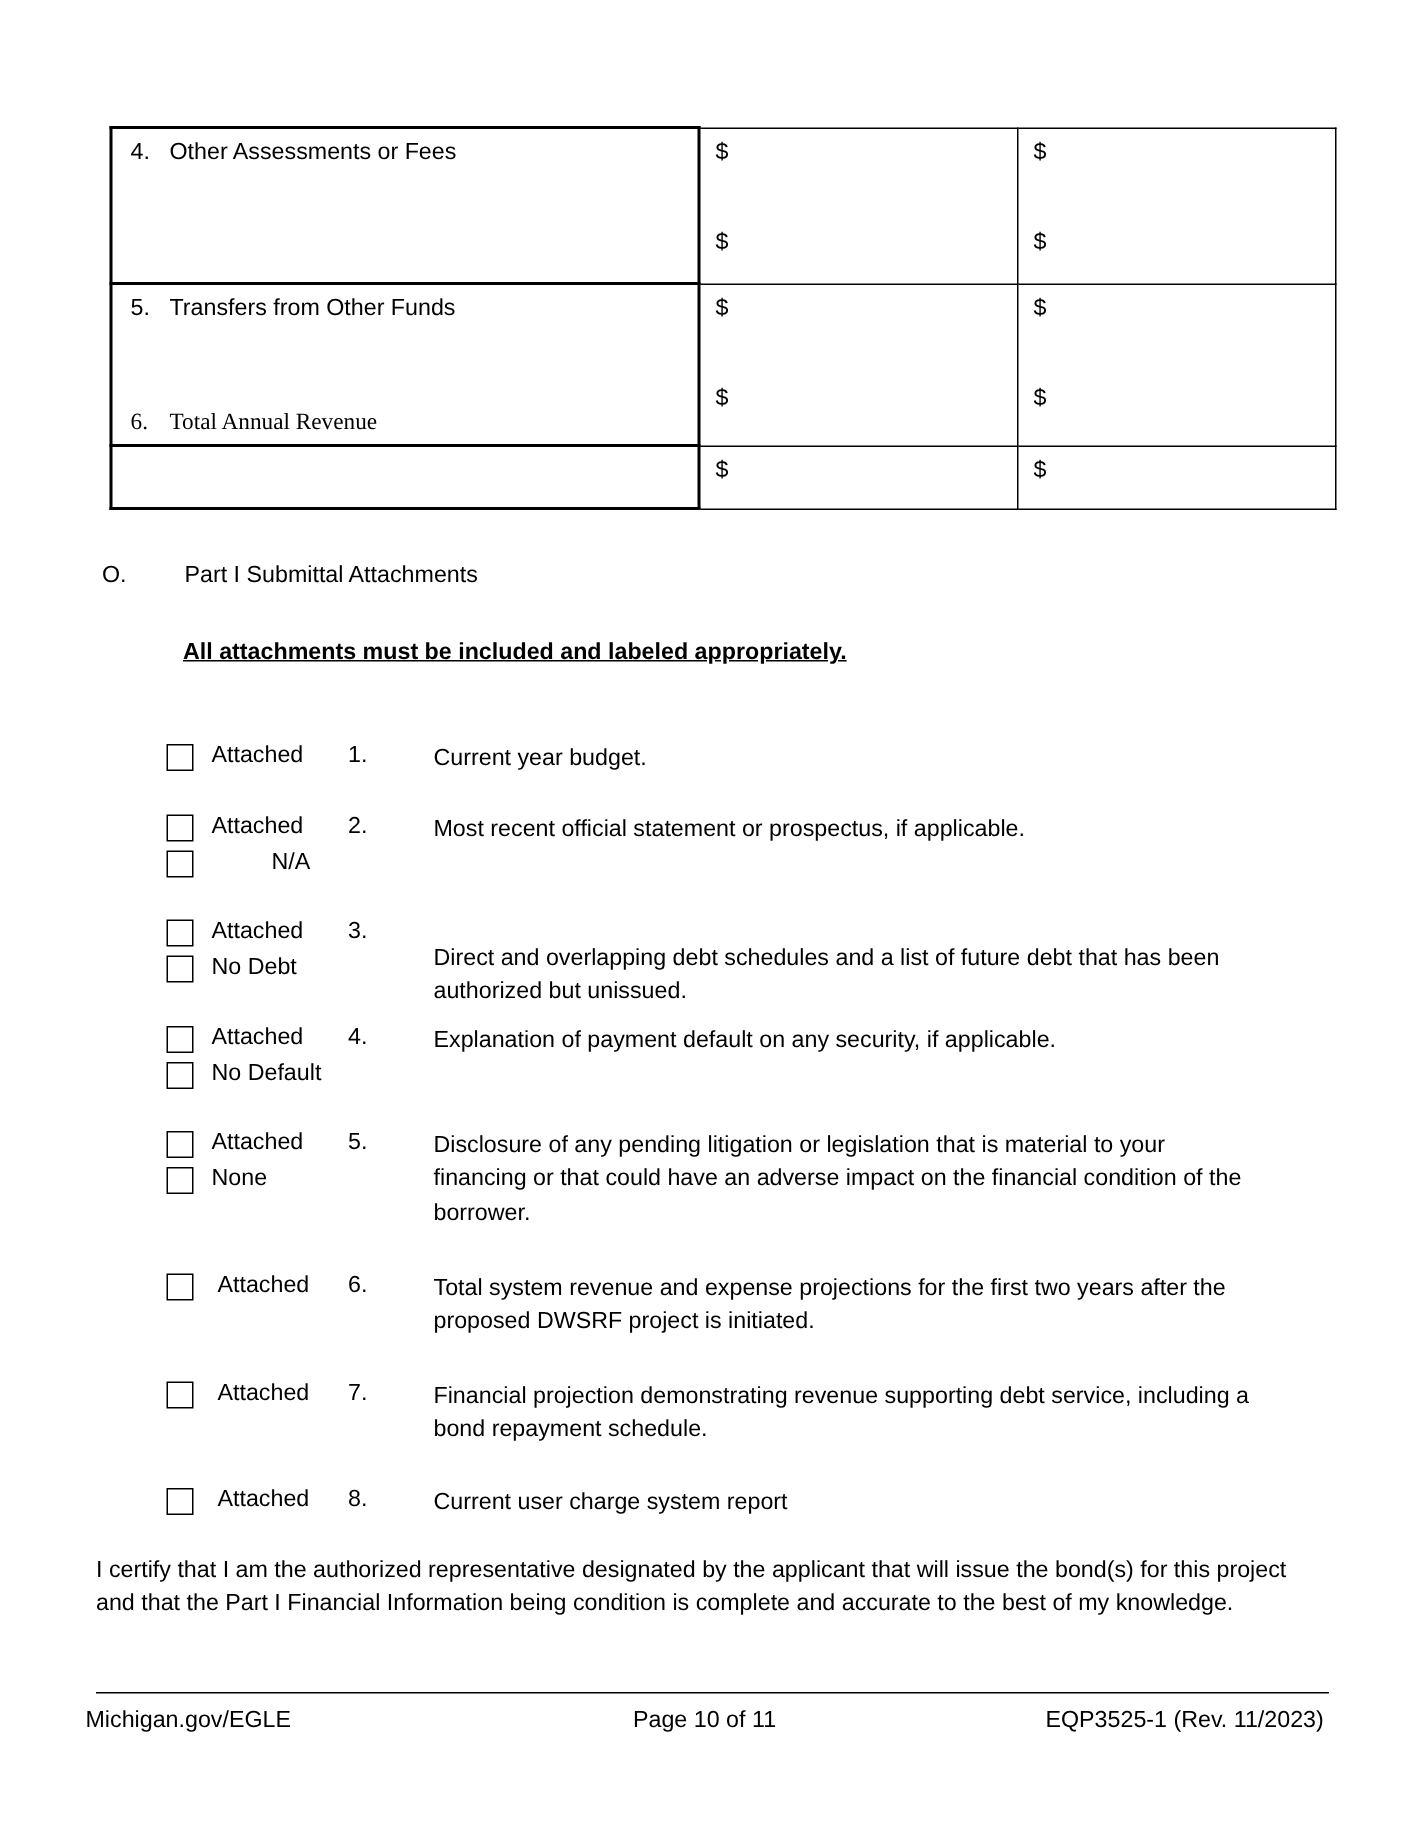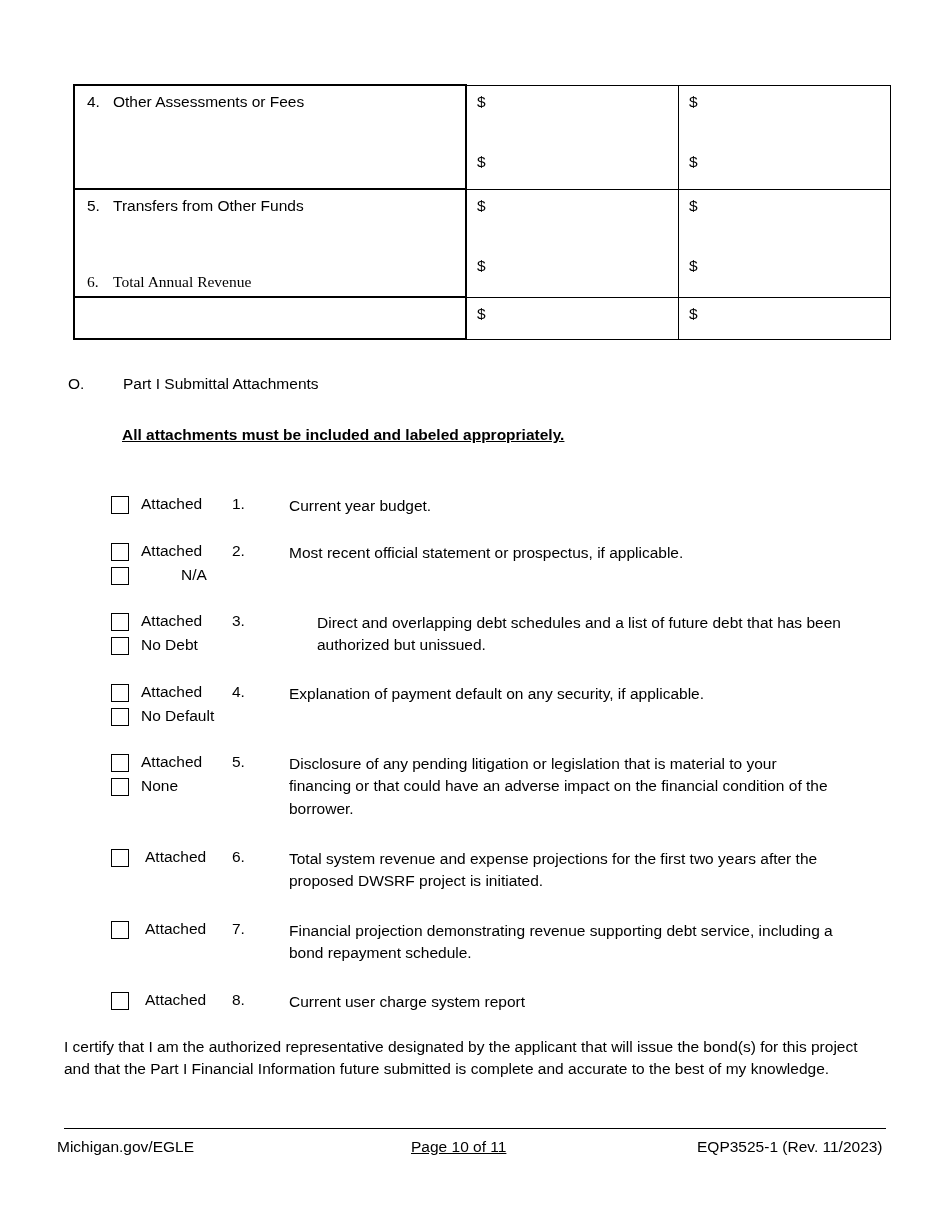--- a/index.html
+++ b/index.html
@@ -153,21 +153,21 @@
     top: 1128px;
     width: 822px;
     border-top: 1.4px solid #000000;
   }
   .footer {
     position: absolute;
     top: 1138px;
     font-size: 15.5px;
   }
   .footer-left { left: 57px; }
-  .footer-center { left: 411px; text-decoration: underline; }
+  .footer-center { left: 422px; }
   .footer-right { left: 697px; }
 </style>
 </head>
 <body>
 
 <div class="page">
 
   <table class="rev-table">
     <tbody>
         <tr>
@@ -233,21 +233,21 @@
       <span class="cnum" style="left:232px; top:50px;">2.</span>
       <span class="ctext" style="top:50px;">Most recent official statement or prospectus, if applicable.</span>
     </div>
 
     <div class="item">
       <span class="cbox" style="left:111px; top:121px;"></span>
       <span class="clabel" style="left:141px; top:120px;">Attached</span>
       <span class="cbox" style="left:111px; top:145px;"></span>
       <span class="clabel" style="left:141px; top:144px;">No Debt</span>
       <span class="cnum" style="left:232px; top:120px;">3.</span>
-      <span class="ctext" style="top:120px; width:575px;margin-left:28px;">Direct and overlapping debt schedules and a list of future debt that has been authorized but unissued.</span>
+      <span class="ctext" style="top:136px; width:575px;">Direct and overlapping debt schedules and a list of future debt that has been authorized but unissued.</span>
     </div>
 
     <div class="item">
       <span class="cbox" style="left:111px; top:192px;"></span>
       <span class="clabel" style="left:141px; top:191px;">Attached</span>
       <span class="cbox" style="left:111px; top:216px;"></span>
       <span class="clabel" style="left:141px; top:215px;">No Default</span>
       <span class="cnum" style="left:232px; top:191px;">4.</span>
       <span class="ctext" style="top:191px;">Explanation of payment default on any security, if applicable.</span>
     </div>
@@ -277,20 +277,20 @@
 
     <div class="item">
       <span class="cbox" style="left:111px; top:500px;"></span>
       <span class="clabel" style="left:145px; top:499px;">Attached</span>
       <span class="cnum" style="left:232px; top:499px;">8.</span>
       <span class="ctext" style="top:499px;">Current user charge system report</span>
     </div>
 
   </div>
 
-  <div class="certify">I certify that I am the authorized representative designated by the applicant that will issue the bond(s) for this project and that the Part I Financial Information future submitted is complete and accurate to the best of my knowledge.</div>
+  <div class="certify">I certify that I am the authorized representative designated by the applicant that will issue the bond(s) for this project and that the Part I Financial Information being condition is complete and accurate to the best of my knowledge.</div>
 
   <div class="footer-rule"></div>
   <div class="footer footer-left">Michigan.gov/EGLE</div>
   <div class="footer footer-center">Page 10 of 11</div>
   <div class="footer footer-right">EQP3525-1 (Rev. 11/2023)</div>
 
 </div>
 
 </body></html>

